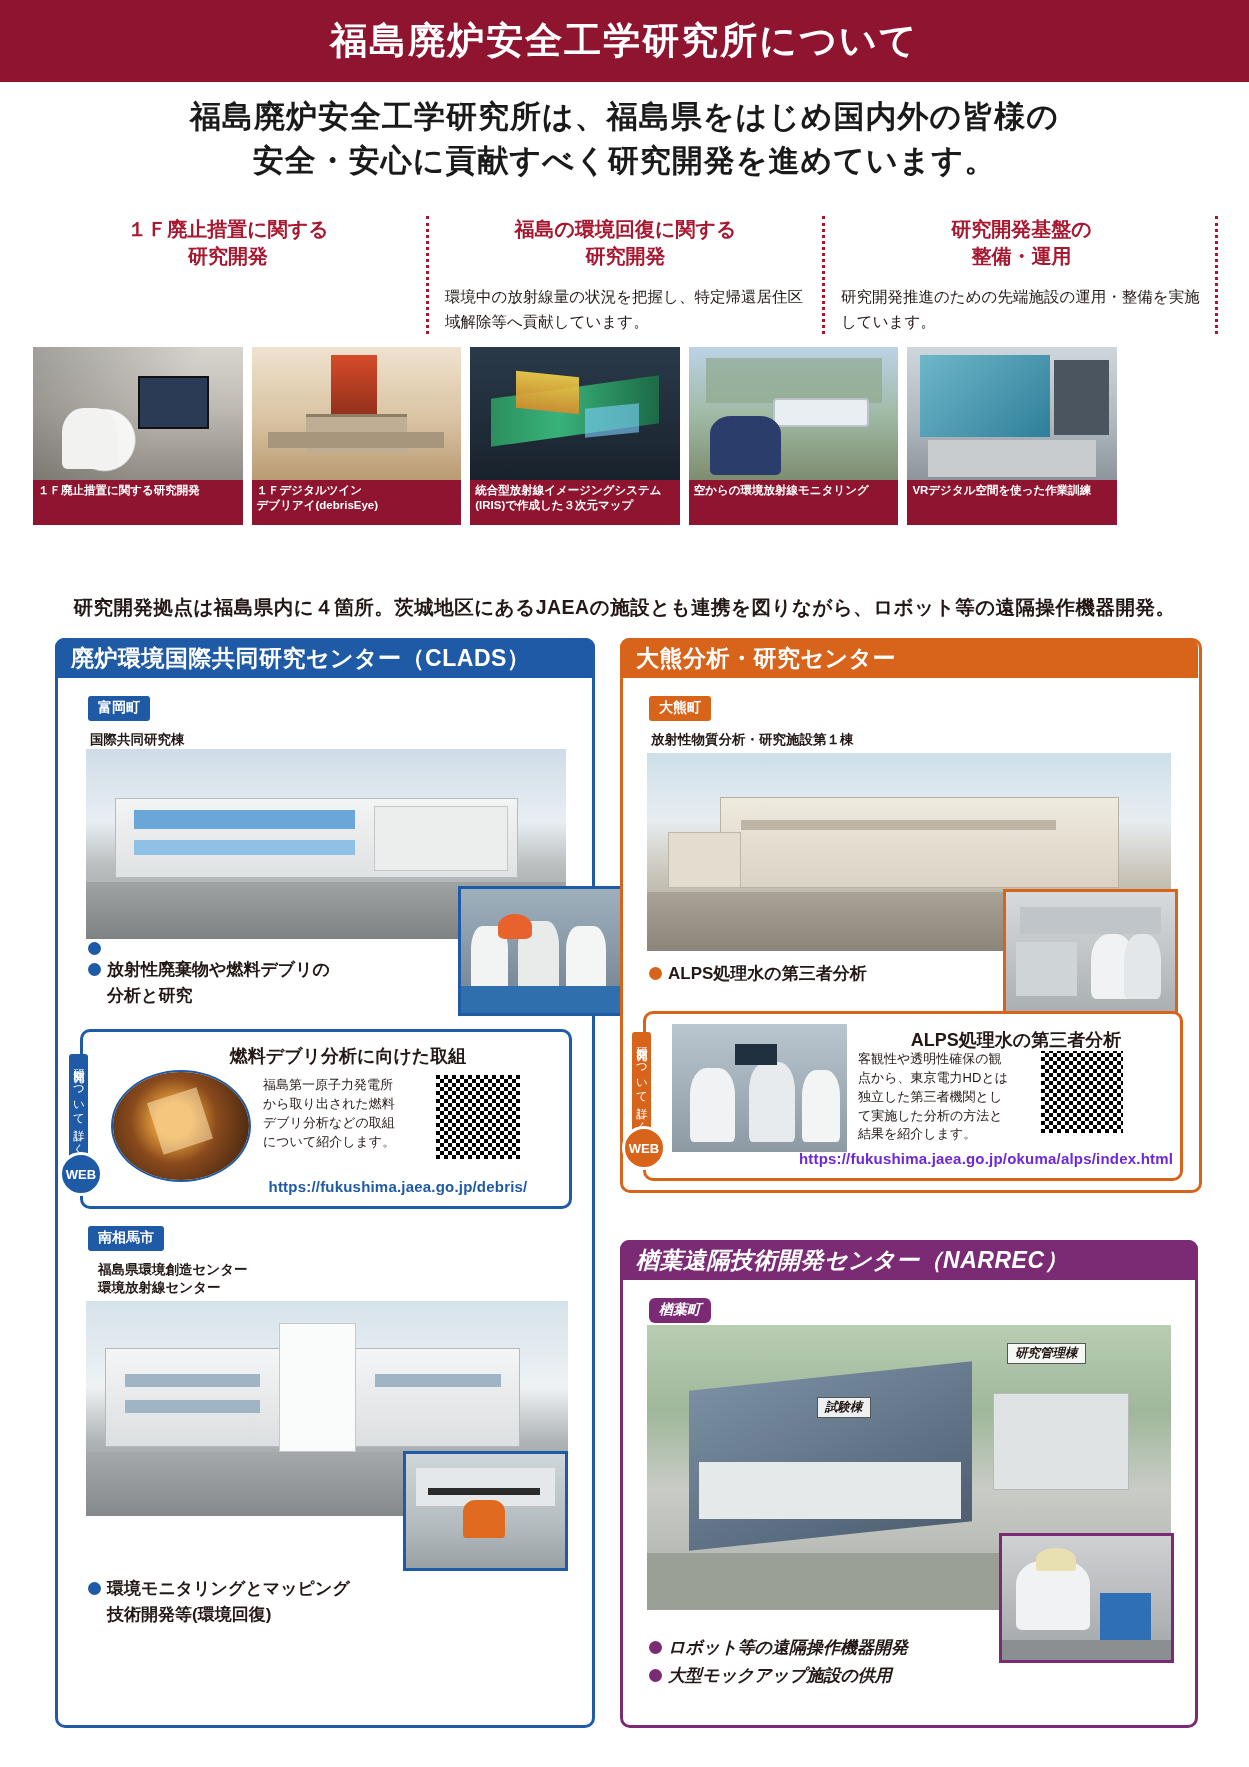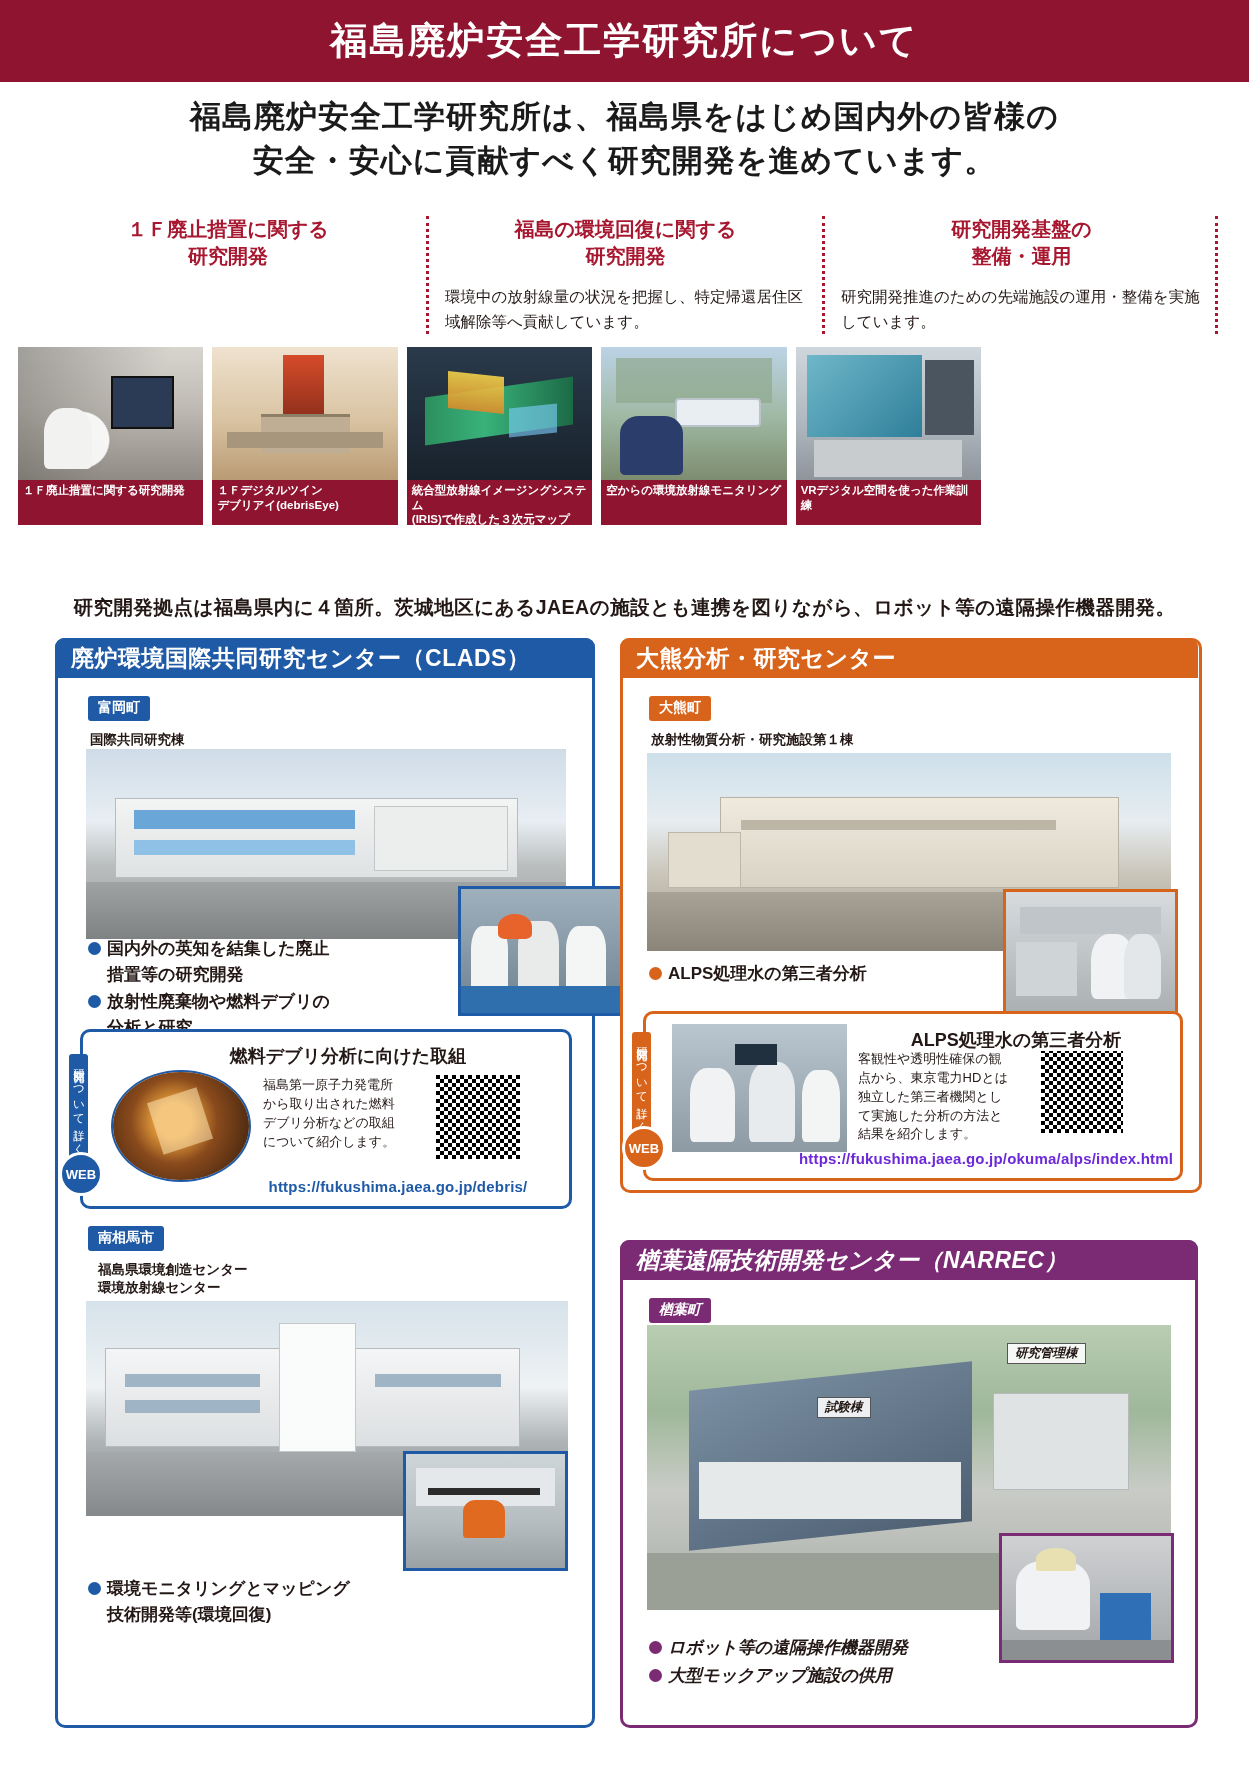--- a/index.html
+++ b/index.html
@@ -74,22 +74,22 @@
   .pillar-body {
     font-size: 15.5px;
     line-height: 1.62;
     color: #231815;
     white-space: pre-line;
   }
 
   
   .photostrip {
     position: absolute;
-    left: 18px; top: 347px;
-    width: 963px; height: 178px;
+    left: 33px; top: 347px;
+    width: 1084px; height: 178px;
     display: flex;
     gap: 9px;
   }
   .photo-card {
     position: relative;
     flex: 1 1 0;
     background: #8f1430;
     overflow: hidden;
   }
   .photo-img {
@@ -160,21 +160,21 @@
   .town-tag {
     display: inline-block;
     color: #fff;
     font-size: 14px;
     font-weight: bold;
     padding: 3px 10px 4px;
     border-radius: 3px;
   }
   .tag-blue { background: #1f5aa6; }
   .tag-orange { background: #d8641b; }
-  .tag-purple { background: #7a2b74; }
+  .tag-purple { background: #7a2b74; border-radius: 6px; }
 
   .bldg-label {
     font-size: 13.5px;
     color: #231815;
     line-height: 1.35;
     white-space: pre-line;
     font-weight: bold;
   }
 
   .bullets { font-size: 17px; line-height: 1.5; font-weight: bold; color:#231815; }
@@ -357,22 +357,20 @@
     <div style="position:absolute;left:6%;top:30%;width:22%;height:62%;background:#f2f3f3;border-radius:30% 30% 6% 6%;"></div>
     <div style="position:absolute;left:34%;top:26%;width:24%;height:66%;background:#e9eaea;border-radius:30% 30% 6% 6%;"></div>
     <div style="position:absolute;left:62%;top:30%;width:24%;height:62%;background:#f4f5f5;border-radius:30% 30% 6% 6%;"></div>
     <div style="position:absolute;left:22%;top:20%;width:20%;height:20%;background:#e8622c;border-radius:50% 50% 20% 20%;"></div>
     <div style="position:absolute;left:0;top:78%;width:100%;height:22%;background:#2f6fae;"></div>
   </div>
 
   <div class="bullets" style="position:absolute;left:30px;top:295px;width:350px;">
     <div>
       <span class="dot dot-blue"></span>
-      <span class="btext">国内外の英知を結集した廃止
-措置等の研究開発</span>
     </div>
     <div>
       <span class="dot dot-blue"></span>
       <span class="btext">放射性廃棄物や燃料デブリの
 分析と研究</span>
     </div>
   </div>
 
   <div class="webbox" style="left:22px;top:388px;width:492px;height:180px;border:3px solid #1f5aa6;">
     <div style="position:absolute;left:50px;top:4px;width:430px;" class="wtitle">燃料デブリ分析に向けた取組</div>

